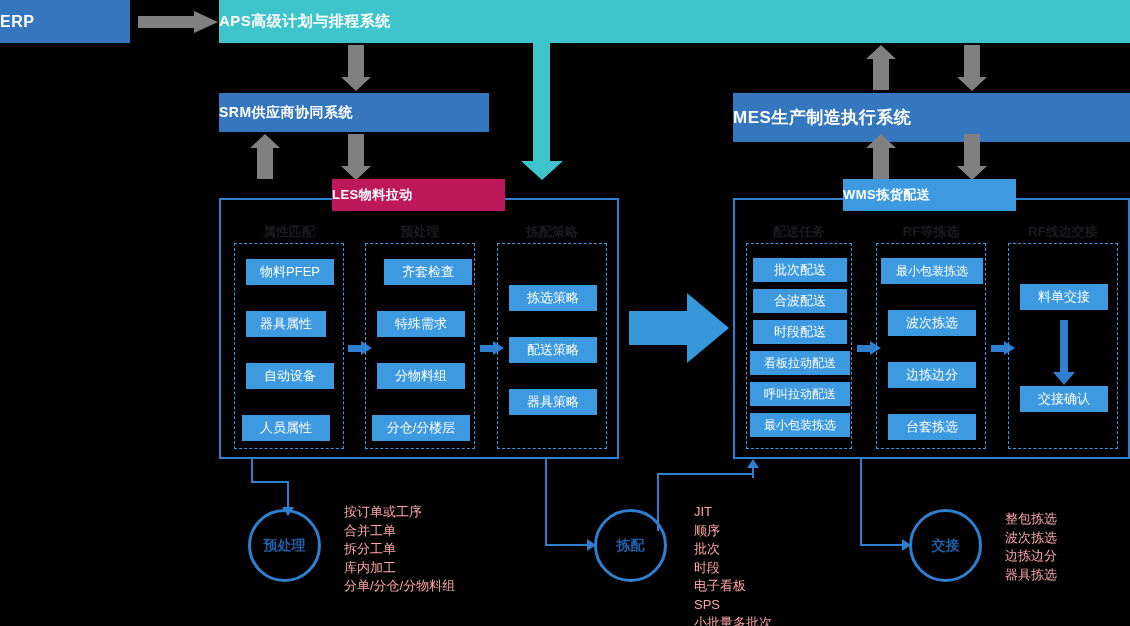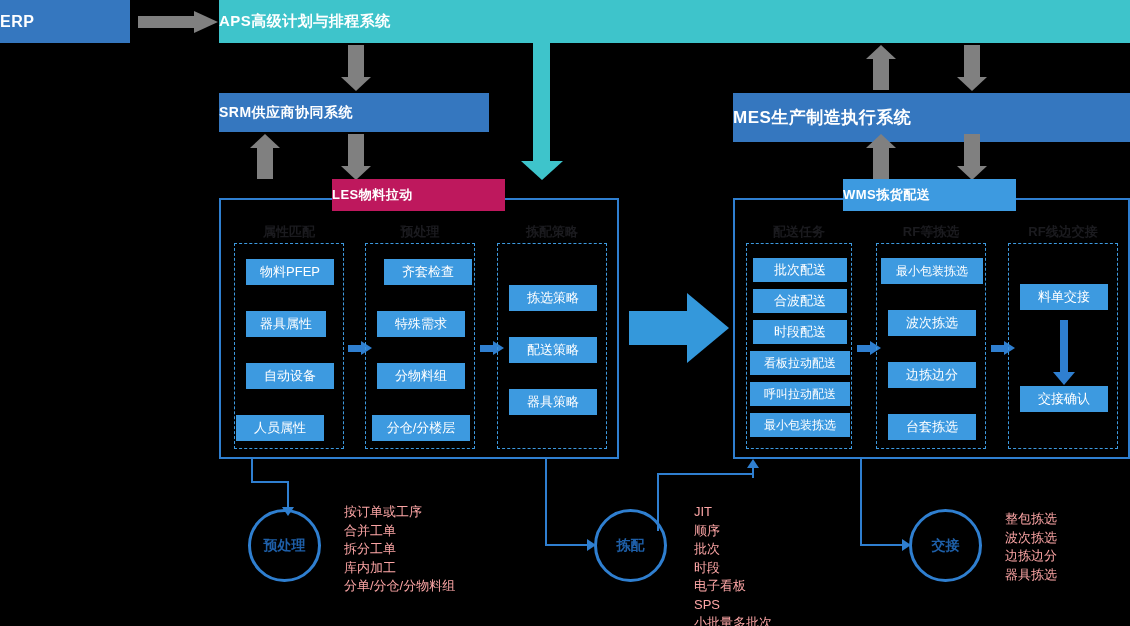--- a/index.html
+++ b/index.html
@@ -169,21 +169,21 @@
 <div class="abs outer-box outer-left"></div>
 <div class="abs bar les-bar">
   <span>LES物料拉动</span>
 </div>
 
 <div class="abs col-head" style="left:234px; top:223px; width:110px;">属性匹配</div>
 <div class="abs dcol" style="left:234px; top:243px; width:110px; height:206px;">
   <div class="chip" style="position:absolute;left:11px;top:15px;width:88px;height:26px;">物料PFEP</div>
   <div class="chip" style="position:absolute;left:11px;top:67px;width:80px;height:26px;">器具属性</div>
   <div class="chip" style="position:absolute;left:11px;top:119px;width:88px;height:26px;">自动设备</div>
-  <div class="chip" style="position:absolute;left:1px;top:171px;width:88px;height:26px;">人员属性</div>
+  <div class="chip" style="position:absolute;left:7px;top:171px;width:88px;height:26px;">人员属性</div>
 </div>
 
 <div class="sarrow abs" style="left:348px; top:341px;">
   <div class="s"></div>
     <div class="h"></div>
 </div>
 
 <div class="abs col-head" style="left:365px; top:223px; width:110px;">预处理</div>
 <div class="abs dcol" style="left:365px; top:243px; width:110px; height:206px;">
   <div class="chip" style="position:absolute;left:18px;top:15px;width:88px;height:26px;">齐套检查</div>

